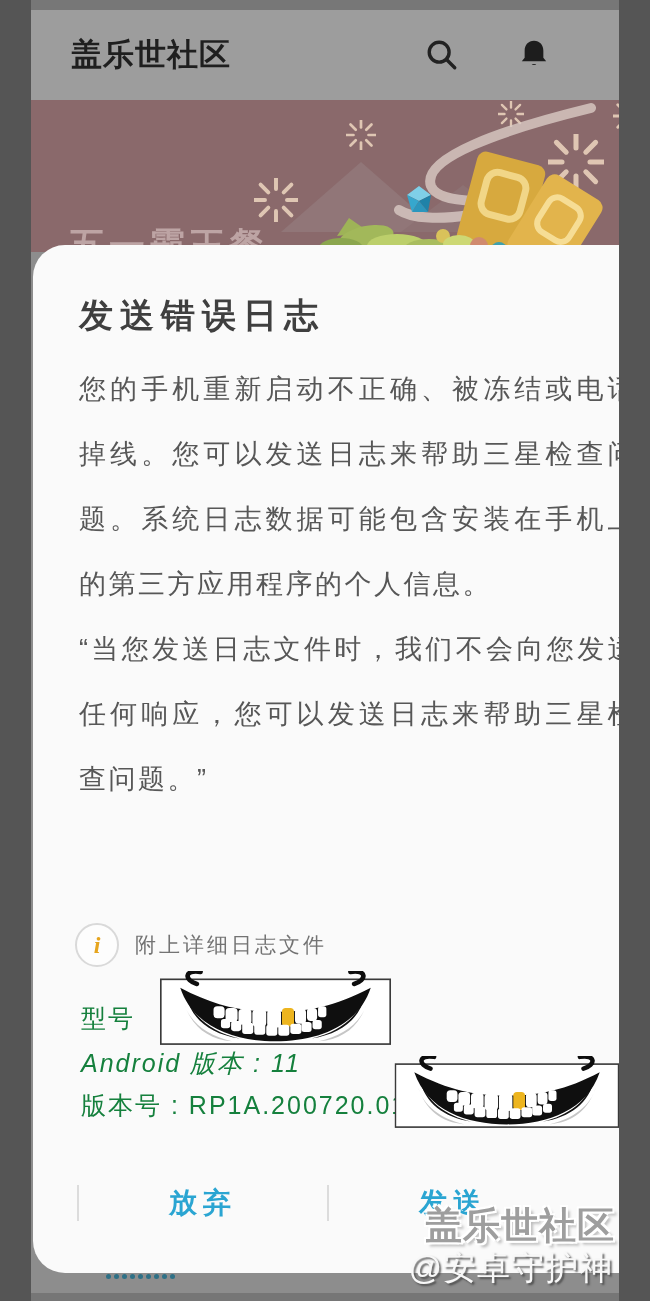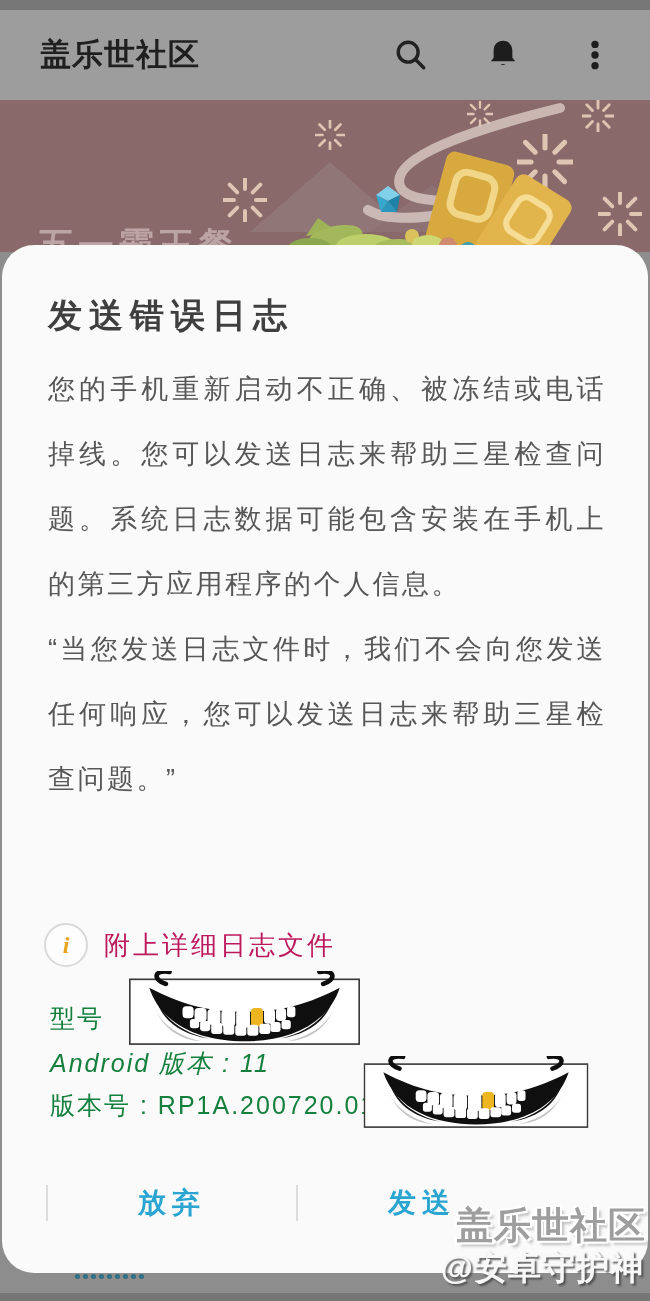--- a/index.html
+++ b/index.html
@@ -1,18 +1,18 @@
 <!DOCTYPE html>
 <html><head>
 <meta charset="utf-8">
 <style>
   * { margin:0; padding:0; box-sizing:border-box; }
   html,body { background:#555; }
   .screen {
-    position:relative; width:650px; height:1301px; overflow:hidden;
+    position:relative; width:588px; height:1301px; overflow:hidden;
     font-family:"Liberation Sans", sans-serif; background:#8d8d8d;
     margin:0 auto;
   }
   svg { overflow:visible; display:block; }
 
   
   .status-bar { position:absolute; top:0; left:0; width:650px; height:10px; background:#777; z-index:3; }
   .app-bar {
     position:absolute; top:10px; left:0; width:650px; height:90px; background:#9d9d9d;
     display:flex; align-items:center; z-index:3;
@@ -42,21 +42,21 @@
     font-size:27px; line-height:65px; color:#575757; letter-spacing:2.5px;
     text-align:justify;
   }
   .info-row { position:absolute; top:678px; left:42px; display:flex; align-items:center; gap:16px; }
   .info-circle {
     width:44px; height:44px; border-radius:50%; border:2px solid #d9d9d9; background:#fdfdfd;
     display:flex; align-items:center; justify-content:center;
     font-family:"Liberation Serif", serif; font-style:italic; font-weight:bold;
     font-size:24px; color:#e6a51e;
   }
-  .info-label { font-size:26px; color:#be185d; letter-spacing:3px; }
+  .info-label { font-size:21px; color:#737373; letter-spacing:3px; }
   .dev-row { position:absolute; left:48px; font-size:25px; color:#15803d; letter-spacing:2px; }
   .row-model   { top:757px; }
   .row-android { top:802px;font-style:italic; }
   .row-build   { top:844px; }
   .row-log     { top:886px; }
 
   .sticker { position:absolute; z-index:12; }
   .sticker-1 { left:114px; top:726px; width:257px; height:74px; }
   .sticker-2 { left:348px; top:811px; width:252px; height:72px; }
 
@@ -77,21 +77,21 @@
   .bottom-strip { position:absolute; left:0; top:1293px; width:650px; height:8px; background:#767676; z-index:4; }
 
   
   .wm1 {
     position:absolute; right:4px; top:1201px; z-index:30;
     font-size:37px; font-weight:bold; color:#9e9e9e; letter-spacing:1px;
     text-shadow:2px 2px 0 #fff, -2px -2px 0 #fff, 2px -2px 0 #fff, -2px 2px 0 #fff, 4px 4px 3px rgba(0,0,0,.25);
   }
   .wm2 {
     position:absolute; right:6px; top:1246px; z-index:30;
-    font-size:33px; font-weight:bold; color:#f8f8f8; letter-spacing:1px;
+    font-size:33px; font-weight:normal; color:#f8f8f8; letter-spacing:1px;
     text-shadow:2px 2px 2px rgba(70,70,70,.85);
   }
   .hidden-defs { position:absolute; width:0; height:0; }
 </style>
 </head>
 <body>
 
 <div class="screen">
 
   <svg class="hidden-defs" aria-hidden="true">

